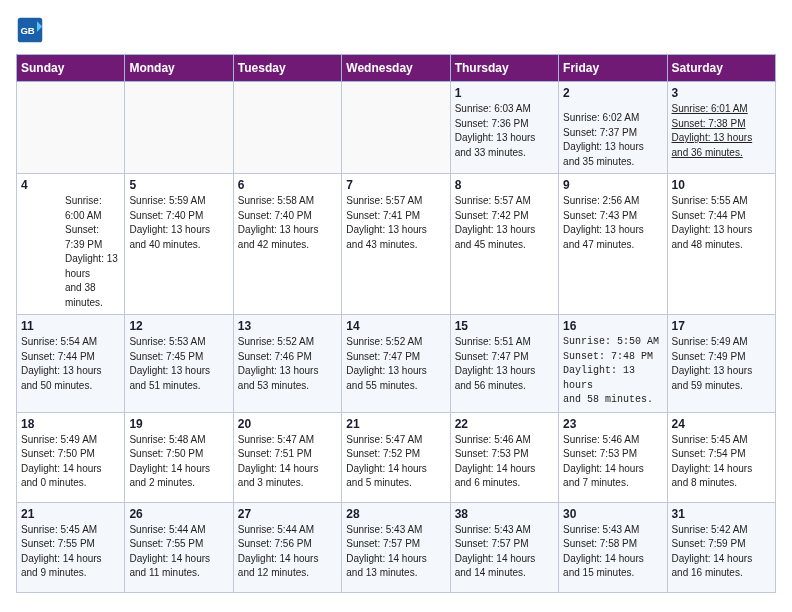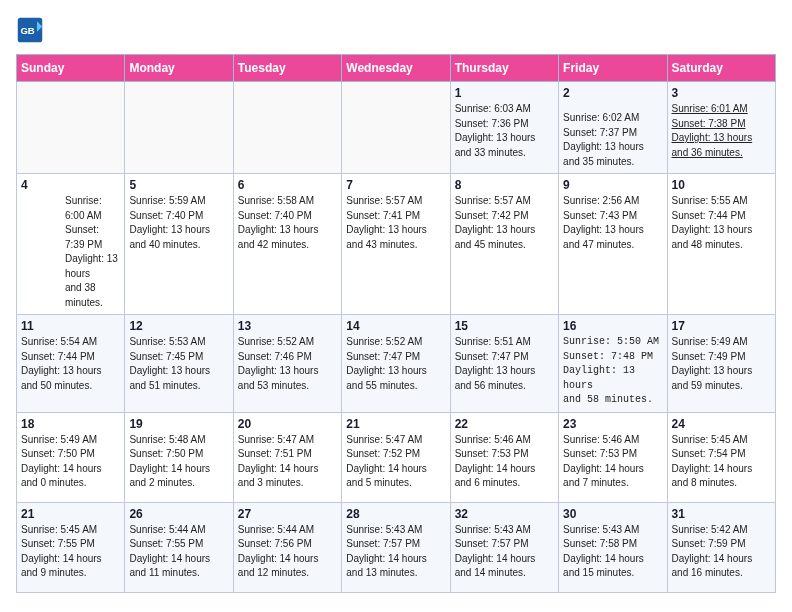--- a/index.html
+++ b/index.html
@@ -44,21 +44,21 @@
     .calendar-subtitle {
       font-size: 14px;
       color: #333;
     }
     table {
       width: 100%;
       border-collapse: collapse;
       font-size: 10.5px;
     }
     thead tr th {
-      background-color: #ec4899;
+      background-color: #701a75;
       color: #fff;
       padding: 6px 4px;
       text-align: left;
       font-size: 12px;
       font-weight: bold;
       border: 1px solid #a0b8d8;
     }
     tbody tr td {
       border: 1px solid #c0c8d8;
       vertical-align: top;
@@ -328,21 +328,21 @@
 and 12 minutes.</div>
         </td>
         <td>
           <span class="day-number">28</span>
           <div class="day-info" style="white-space: pre-line;">Sunrise: 5:43 AM
 Sunset: 7:57 PM
 Daylight: 14 hours
 and 13 minutes.</div>
         </td>
         <td>
-          <span class="day-number">32</span>
+          <span class="day-number">38</span>
           <div class="day-info" style="white-space: pre-line;">Sunrise: 5:43 AM
 Sunset: 7:57 PM
 Daylight: 14 hours
 and 14 minutes.</div>
         </td>
         <td>
           <span class="day-number">30</span>
           <div class="day-info" style="white-space: pre-line;">Sunrise: 5:43 AM
 Sunset: 7:58 PM
 Daylight: 14 hours

